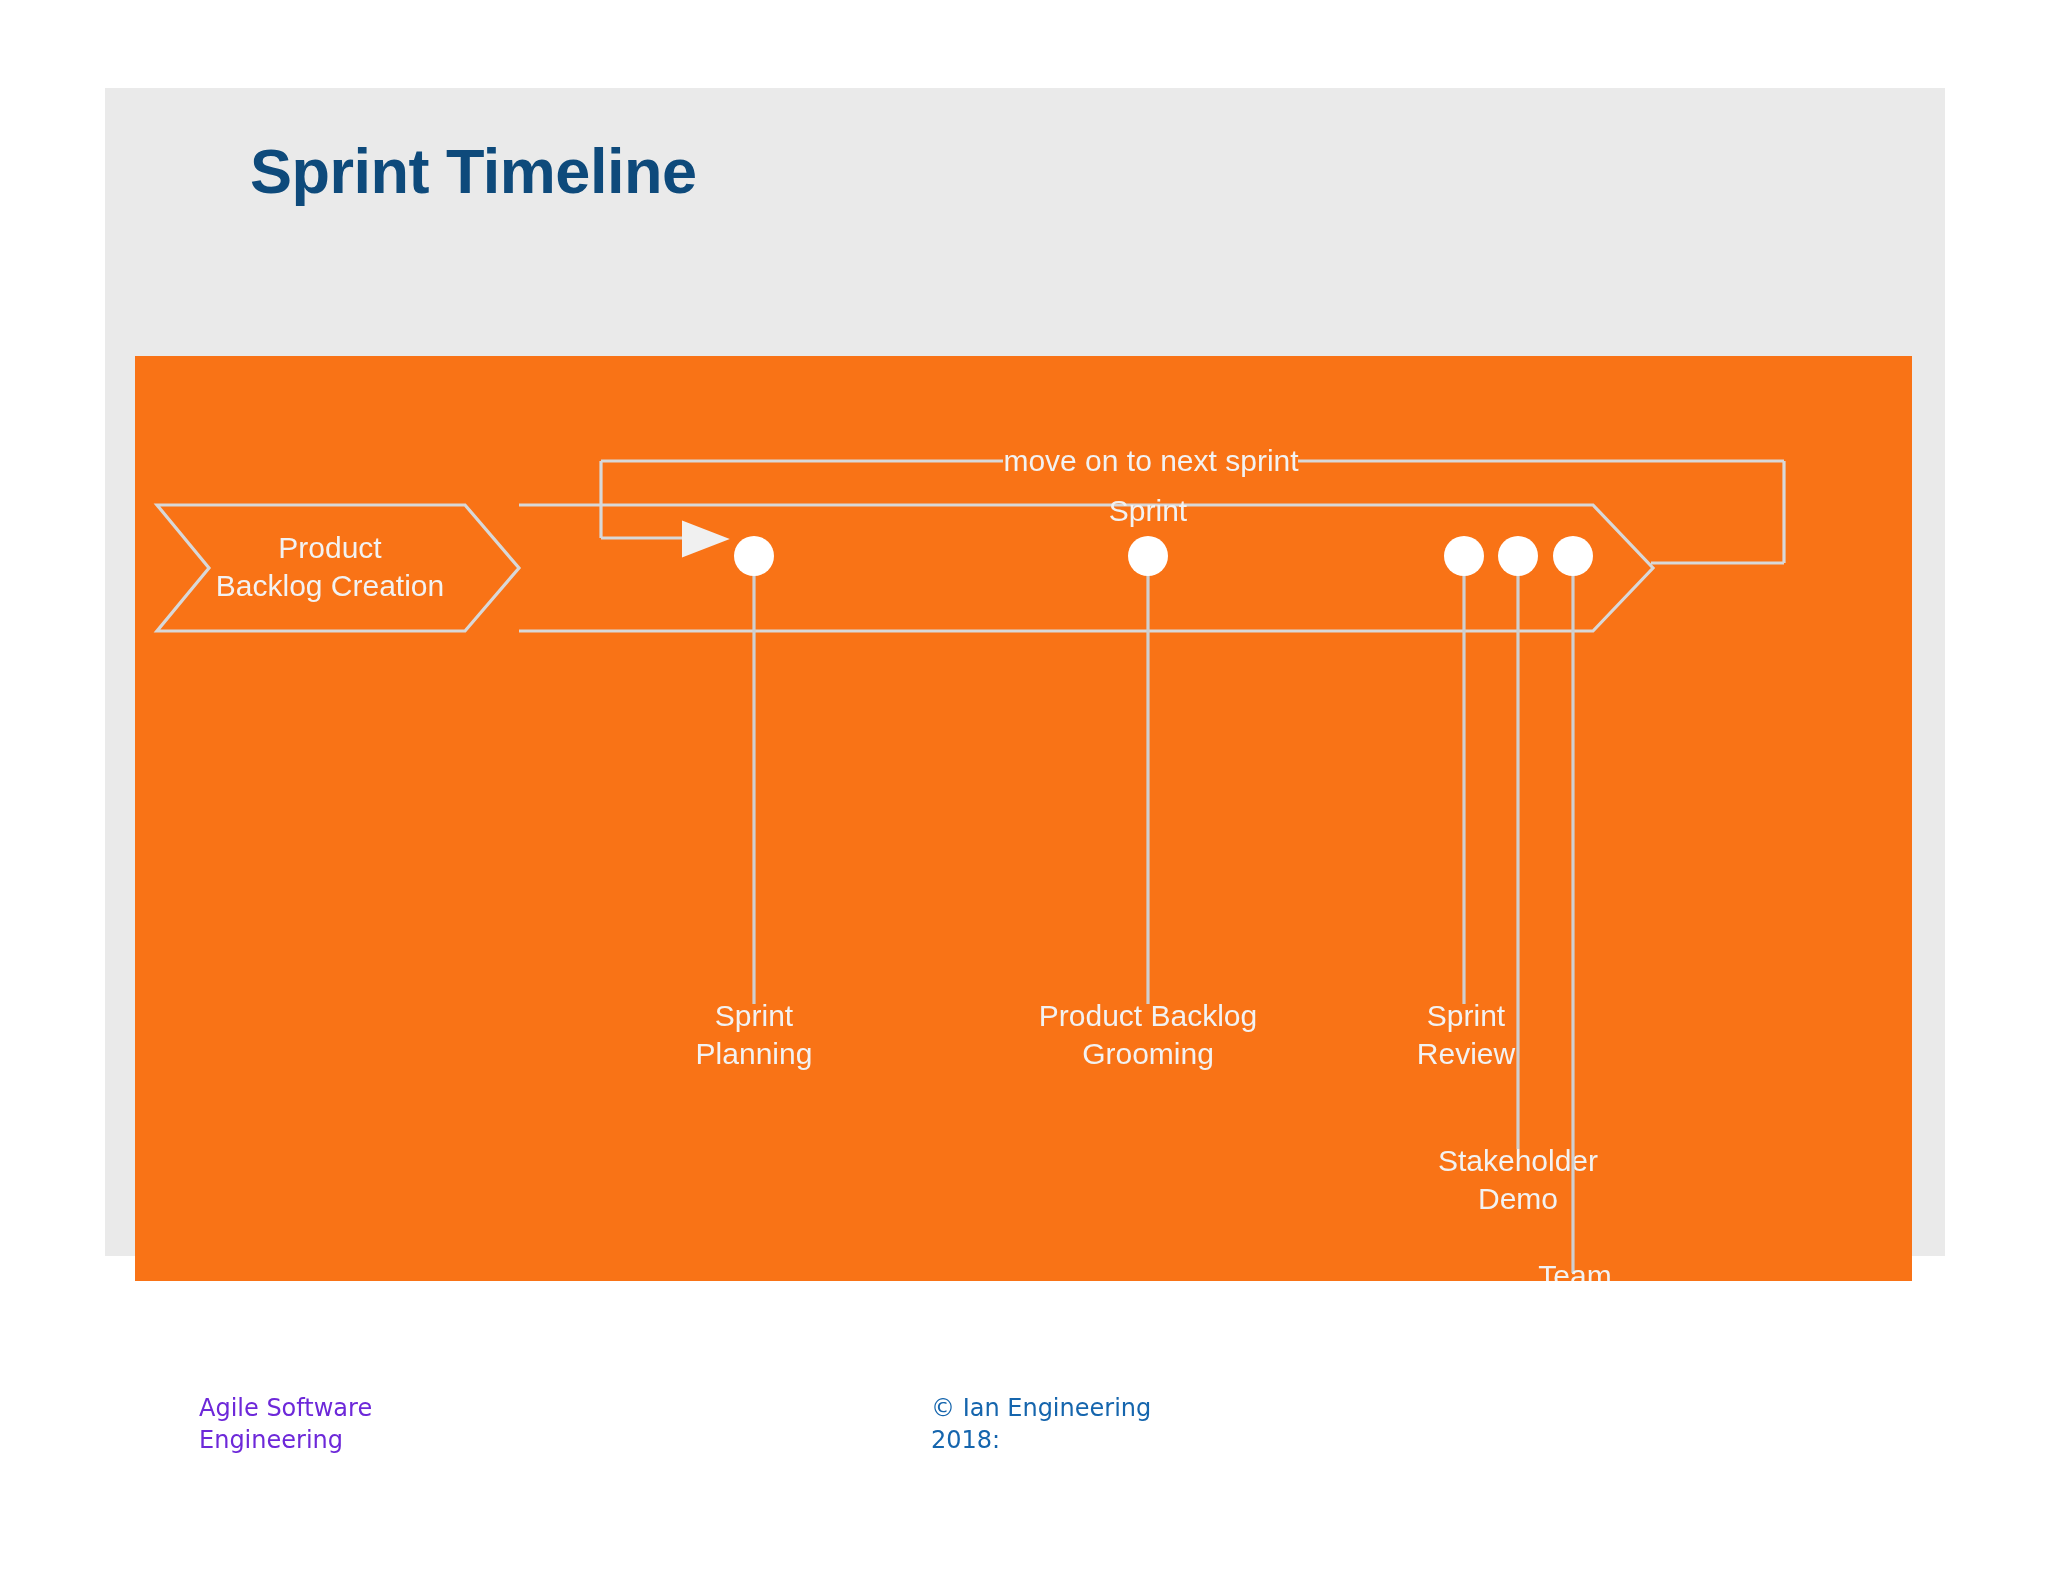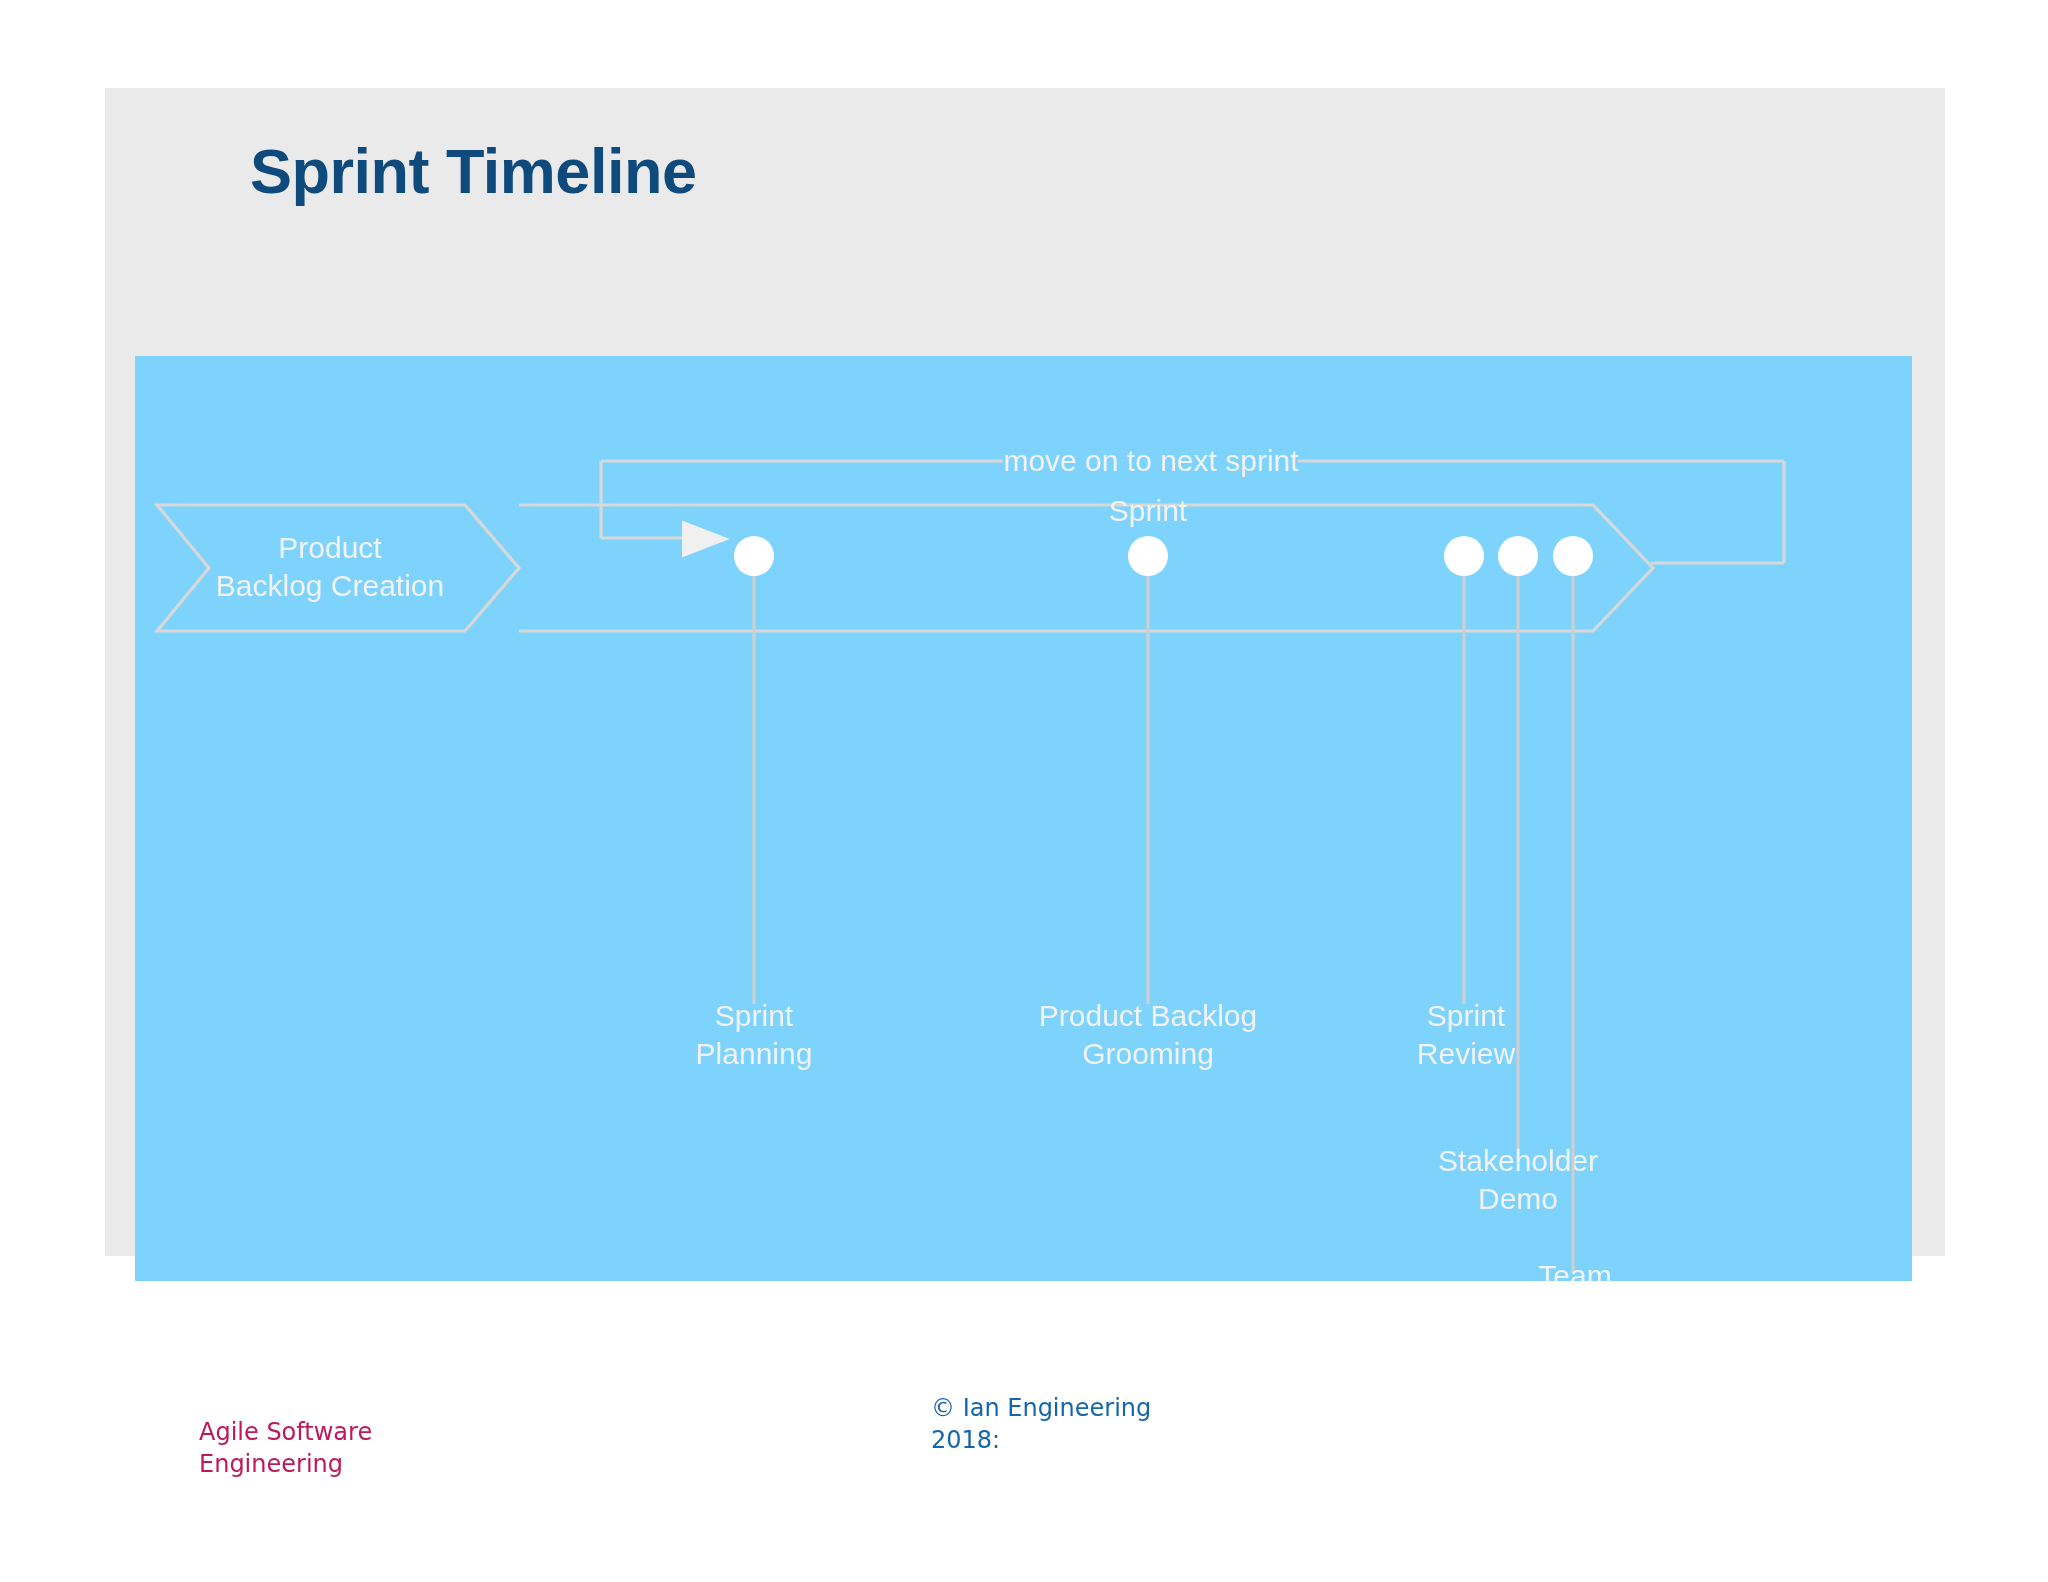--- a/index.html
+++ b/index.html
@@ -37,21 +37,21 @@
     white-space: nowrap;
   }
 
   
   .figure-panel {
     position: absolute;
     left: 30px;
     top: 268px;
     width: 1777px;
     height: 925px;
-    background: #7dd3fc;
+    background: #f97316;
     overflow: hidden;
   }
 
   .figure-svg {
     position: absolute;
     left: 0;
     top: 0;
     width: 1777px;
     height: 925px;
     display: block;
@@ -63,24 +63,23 @@
     left: 0;
     top: 1305px;
     width: 1840px;
     height: 90px;
   }
   .footer-left {
     position: absolute;
     left: 94px;
     top: 0px;
     font-size: 24px;
-    color: #be185d;
+    color: #6d28d9;
     line-height: 1.32;
     font-family: "DejaVu Sans", sans-serif;
-    margin-top: 24px;
   }
   .footer-right {
     position: absolute;
     left: 826px;
     top: 0px;
     font-size: 24px;
     color: #1565ad;
     line-height: 1.32;
     font-family: "DejaVu Sans", sans-serif;
   }

